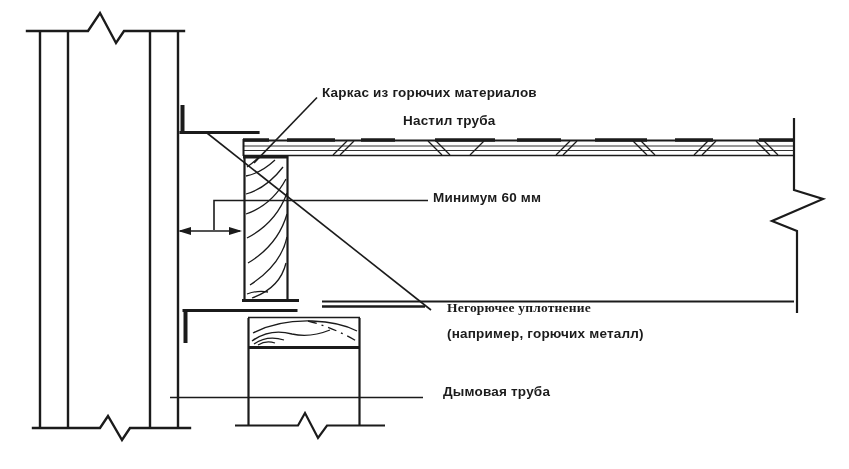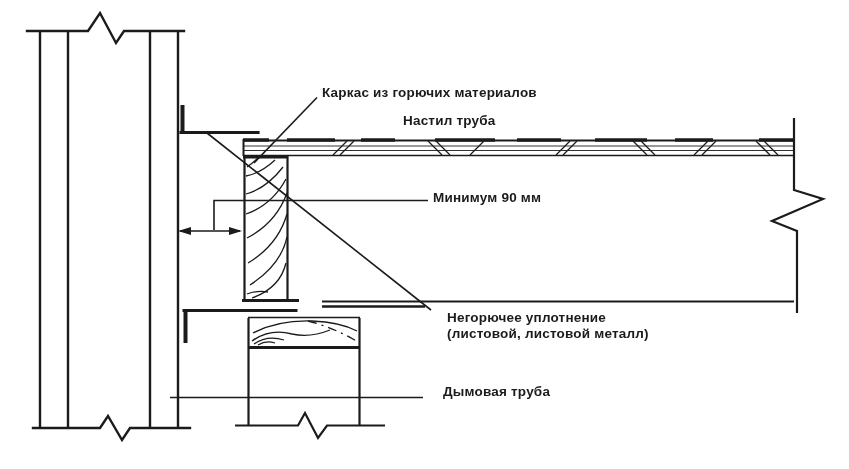--- a/index.html
+++ b/index.html
@@ -113,21 +113,21 @@
       <path stroke-width="1.4" d="M180,231 L240,231"></path>
       <polygon fill="#1b1b1b" stroke="none" points="178,231 191,227 191,235"></polygon>
       <polygon fill="#1b1b1b" stroke="none" points="242,231 229,227 229,235"></polygon>
     </g>
   </svg>
 
   <div class="lbl" style="left:322px;top:85px;">Каркас из горючих материалов</div>
 
   <div class="lbl" style="left:403px;top:113px;">Настил труба</div>
 
-  <div class="lbl" style="left:433px;top:190px;">Минимум 90 мм</div>
+  <div class="lbl" style="left:433px;top:190px;">Минимум 60 мм</div>
 
   <div>
-    <div class="lbl" style="left:447px;top:310px;">Негорючее уплотнение</div>
-    <div class="lbl" style="left:447px;top:326px;">(листовой, листовой металл)</div>
+    <div class="lbl" style="left:447px;top:300px;font-family:Liberation Serif, serif;">Негорючее уплотнение</div>
+    <div class="lbl" style="left:447px;top:326px;">(например, горючих металл)</div>
   </div>
 
   <div class="lbl" style="left:425px;top:384px;margin-left:18px;">Дымовая труба</div>
 </div>
 
 </body></html>

